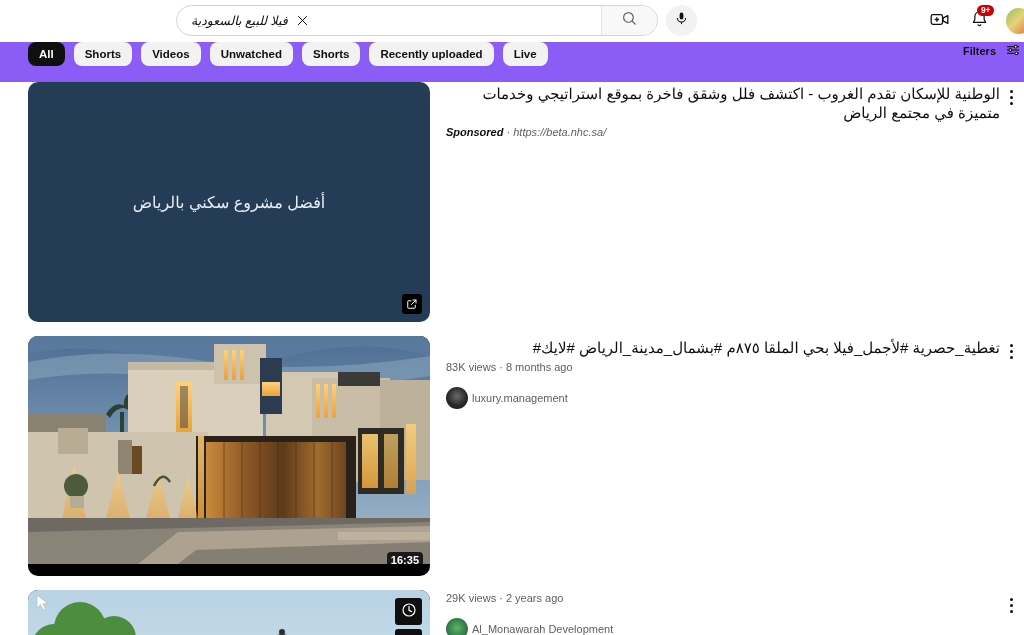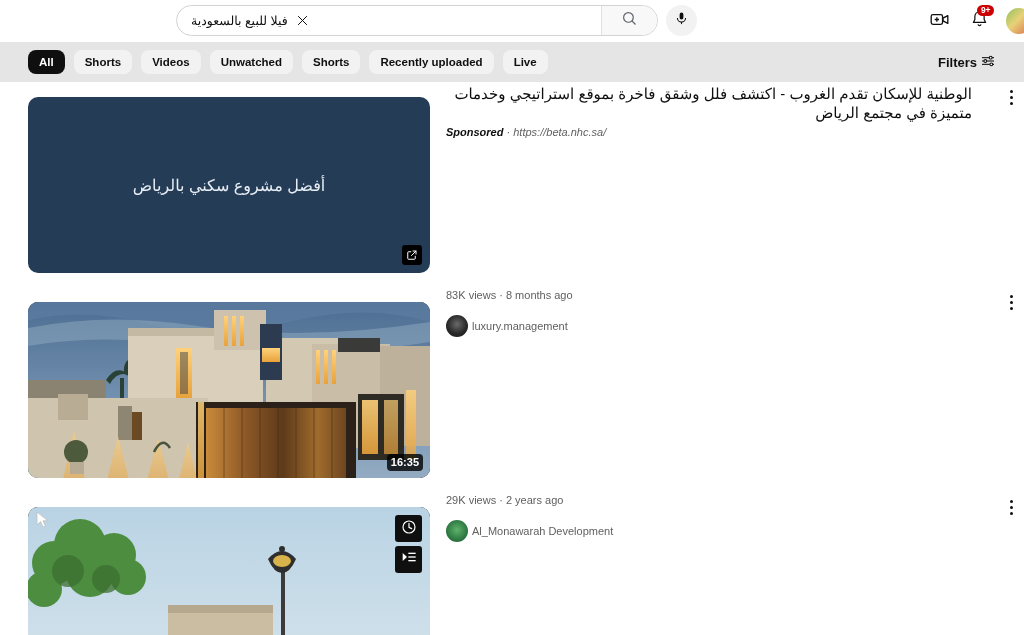--- a/index.html
+++ b/index.html
@@ -37,20 +37,21 @@
     overflow: hidden;
   }
   .search-input-wrap {
     flex: 1;
     display: flex;
     align-items: center;
     justify-content: flex-end;
     padding: 0 6px 0 14px;
     height: 100%;
     direction: rtl;
+    font-style: italic;
   }
   .search-text {
     font-size: 12.5px;
     color: #0f0f0f;
     white-space: nowrap;
     direction: rtl;
     unicode-bidi: embed;
   }
   .clear-btn {
     width: 22px; height: 22px;
@@ -106,69 +107,68 @@
     background: linear-gradient(135deg,#8fbf5a 0%, #e8d27a 45%, #d96c4a 100%);
     cursor: pointer;
     margin-right: -14px;
   }
 
   
   .chips-bar {
     position: relative;
     height: 40px;
     display: flex;
-    align-items: center;
+    align-items: flex-start;
     padding-left: 28px;
-    background: #e5e5e5;
+    background: #8b5cf6;
   }
   .chip {
     height: 24px;
     padding: 0 11px;
     border-radius: 8px;
     background: #f2f2f2;
     font-size: 11.5px;
     font-weight: bold;
     color: #0f0f0f;
     display: flex;
     align-items: center;
     margin-right: 9px;
     cursor: pointer;
     white-space: nowrap;
   }
   .chip.active { background: #0f0f0f; color: #ffffff; }
   .filters-btn {
     position: absolute;
-    right: 28px;
-    display: flex;
-    align-items: center;
-    gap: 3px;
-    font-size: 13px;
+    right: 3px;
+    display: flex;
+    align-items: center;
+    gap: 9px;
+    font-size: 11px;
     font-weight: bold;
     cursor: pointer;
   }
 
   
   .results {
     padding: 0 0 0 28px;
   }
   .result {
     display: flex;
     margin-bottom: 14px;
     position: relative;
   }
   .thumb {
     position: relative;
     width: 402px;
-    height: 176px;
+    height: 240px;
     border-radius: 10px;
     overflow: hidden;
     flex: 0 0 402px;
     cursor: pointer;
     background: #000;
-    margin-top: 15px;
   }
   .thumb.sponsored-thumb {
     background: #253c56;
     display: flex;
     align-items: center;
     justify-content: center;
   }
   .sponsor-caption {
     color: #e8eef5;
     font-size: 16px;
@@ -210,21 +210,21 @@
     cursor: pointer;
   }
   .cursor-arrow {
     position: absolute;
     left: 8px; top: 4px;
   }
 
   .meta {
     flex: 1;
     padding-left: 16px;
-    padding-right: 52px;
+    padding-right: 24px;
     padding-top: 2px;
     position: relative;
     min-width: 0;
   }
   .vid-title {
     font-size: 15px;
     line-height: 1.28;
     color: #0f0f0f;
     direction: rtl;
     text-align: right;
@@ -498,20 +498,21 @@
 
         <rect x="0" y="182" width="402" height="46" fill="#6e6a63"></rect>
         <path d="M0 196 L402 186 L402 228 L0 228 Z" fill="#8a8378"></path>
         <path d="M150 196 L402 190 L402 228 L110 228 Z" fill="#b3a893" opacity="0.85"></path>
         <path d="M168 214 L402 206 L402 228 L150 228 Z" fill="#6b6660" opacity="0.6"></path>
         <rect x="310" y="196" width="92" height="8" fill="#c6b9a2" opacity="0.7"></rect>
       </svg>
       <div class="thumb-badge-duration">16:35</div>
     </div>
     <div class="meta">
+      <h3 class="vid-title">تغطية_حصرية #لأجمل_فيلا بحي الملقا ٨٧٥م #بشمال_مدينة_الرياض #لايك#</h3>
       <div class="vid-stats">
         <span>83K views</span>
         <span>·</span>
         <span>8 months ago</span>
       </div>
       <div class="channel-row">
         <div class="ch-avatar dark"></div>
         <span class="ch-name">luxury.management</span>
       </div>
       <div class="kebab">

